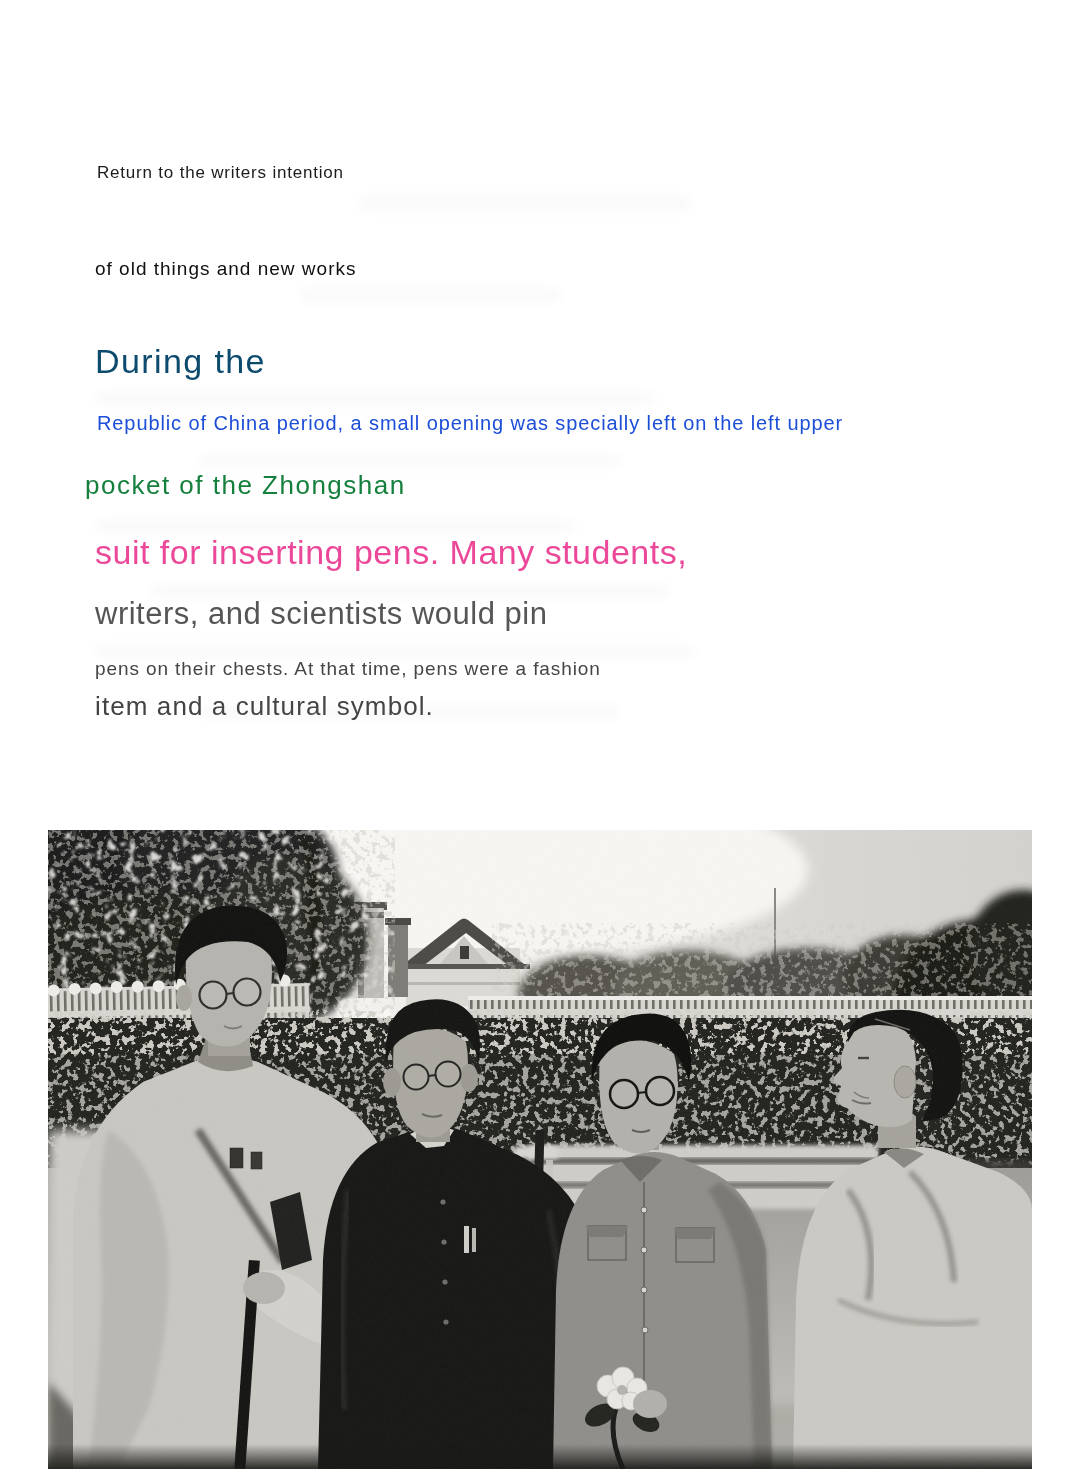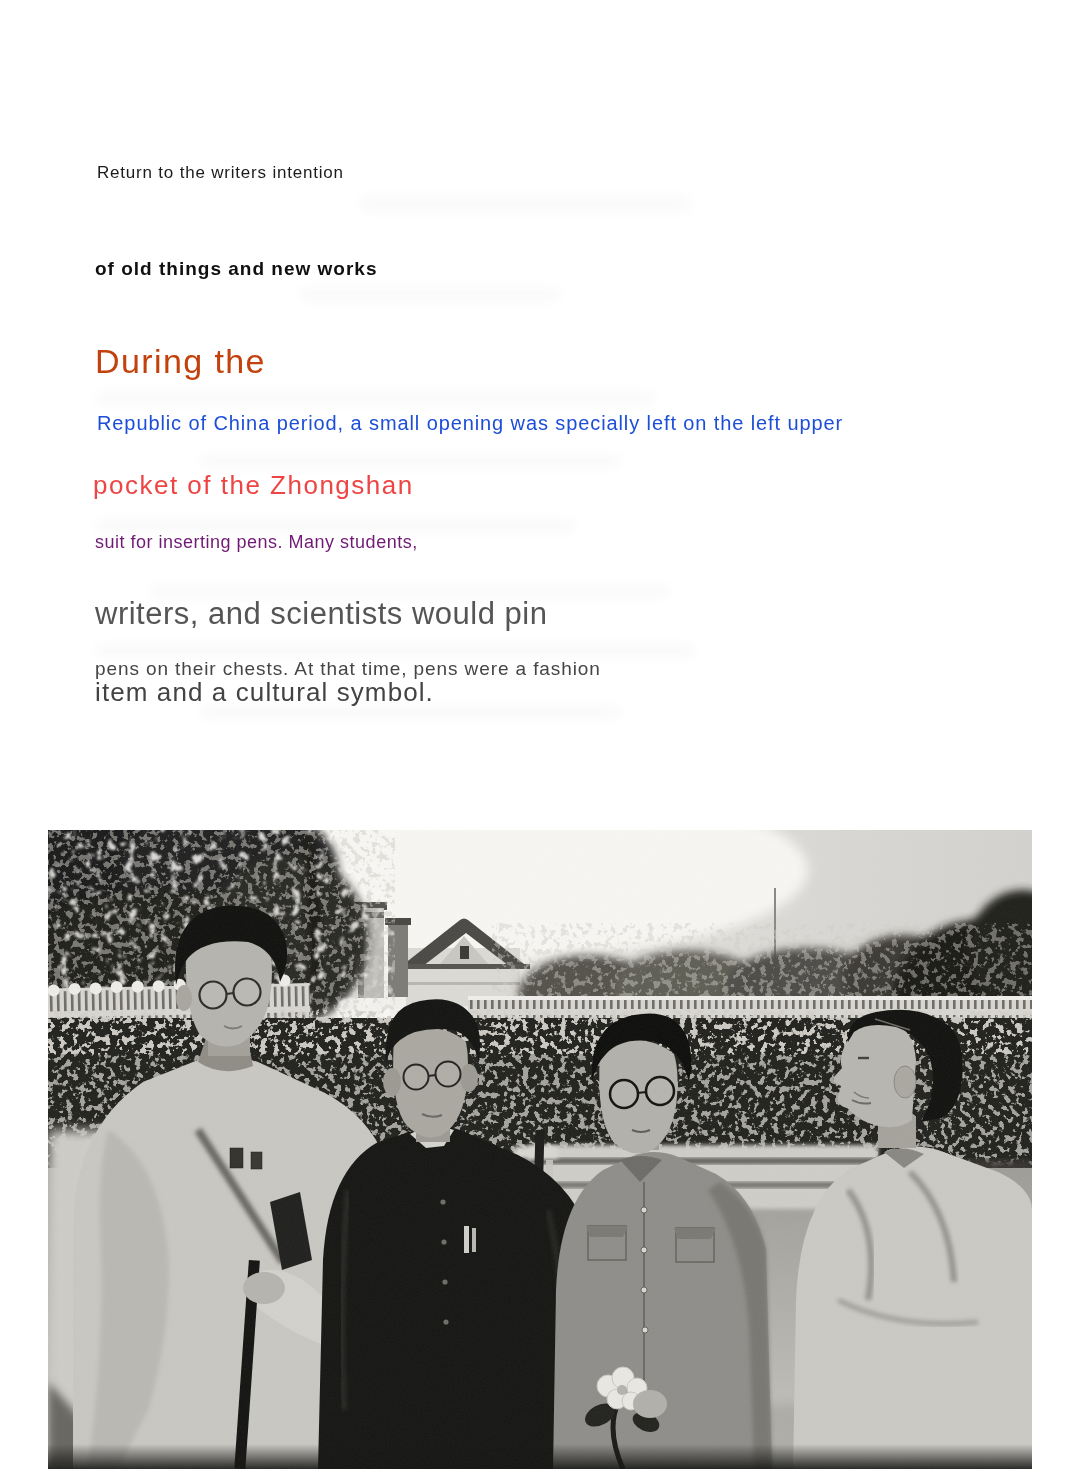--- a/index.html
+++ b/index.html
@@ -3,28 +3,28 @@
 <meta charset="utf-8">
 <style>
   html,body{margin:0;padding:0;}
   body{
     width:1080px;height:1469px;position:relative;overflow:hidden;
     background:#ffffff;
     font-family:"Liberation Sans", sans-serif;
   }
   .line{position:absolute;margin:0;white-space:nowrap;line-height:1.25;}
   .l1{left:97px; top:162px; font-size:17px; letter-spacing:0.8px; color:#1c1c1c;}
-  .l2{left:95px; top:257px; font-size:19px; letter-spacing:1.0px; color:#101010;font-weight:bold;}
-  .l3{left:95px; top:340px; font-size:34px; letter-spacing:1.4px; color:#c2410c;}
+  .l2{left:95px; top:257px; font-size:19px; letter-spacing:1.0px; color:#101010;}
+  .l3{left:95px; top:340px; font-size:34px; letter-spacing:1.4px; color:#0c4a6e;}
   .l4{left:97px; top:411px; font-size:20px; letter-spacing:0.9px; color:#1d4ed8;}
-  .l5{left:93px; top:469px; font-size:26px; letter-spacing:1.5px; color:#ef4444;}
-  .l6{left:95px; top:531px; font-size:18px; letter-spacing:0.5px; color:#701a75;}
+  .l5{left:85px; top:469px; font-size:26px; letter-spacing:1.5px; color:#15803d;}
+  .l6{left:95px; top:531px; font-size:34px; letter-spacing:0.5px; color:#ec4899;}
   .l7{left:95px; top:595px; font-size:31px; letter-spacing:0.5px; color:#555555;}
   .l8{left:95px; top:657px; font-size:19px; letter-spacing:0.9px; color:#454545;}
-  .l9{left:95px; top:676px; font-size:26px; letter-spacing:1.1px; color:#434343;}
+  .l9{left:95px; top:690px; font-size:26px; letter-spacing:1.1px; color:#434343;}
   
   .ghost{position:absolute;background:#9a9a9a;opacity:0.05;filter:blur(5px);border-radius:6px;}
   .photo{
     position:absolute;left:48px;top:830px;width:984px;height:639px;overflow:hidden;
     background:#d8d7d4;
   }
   .photo svg{display:block;}
 </style>
 </head>
 <body>

